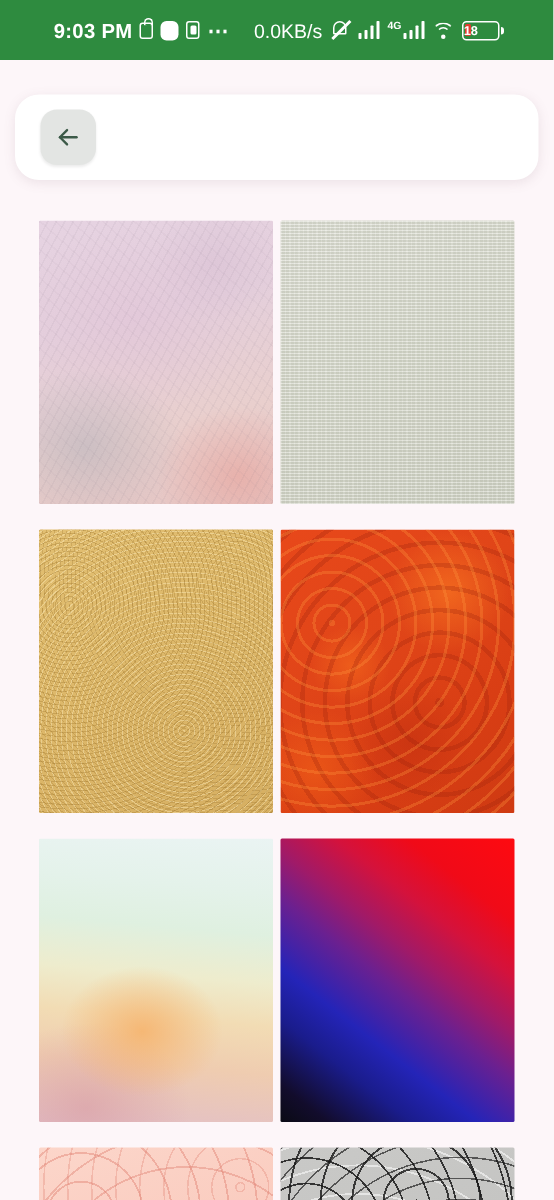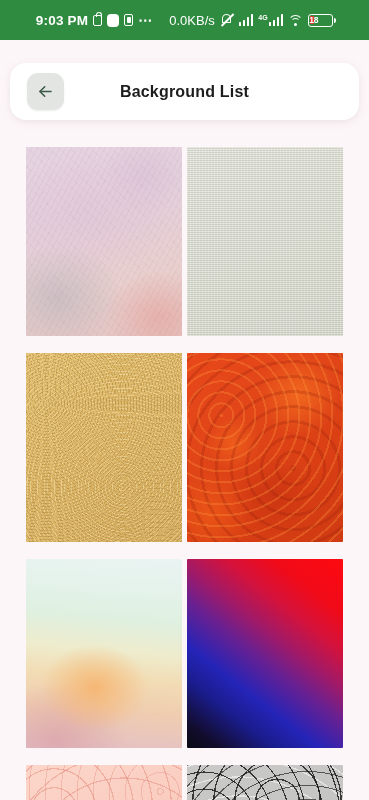--- a/index.html
+++ b/index.html
@@ -274,21 +274,20 @@
   </div>
 </div>
 
 <div class="header-card">
   <div class="back-btn">
     <svg width="19" height="19" viewBox="0 0 24 24" fill="none" stroke="#3c5a48" stroke-width="2" stroke-linecap="round" stroke-linejoin="round">
       <line x1="19" y1="12" x2="5" y2="12"></line>
       <polyline points="11 18 5 12 11 6"></polyline>
     </svg>
   </div>
-  <div class="page-title">Background List</div>
 </div>
 
 <div class="grid">
   <div class="tile tx-pink-watercolor"></div>
   <div class="tile tx-grey-paper"></div>
   <div class="tile tx-gold-sand"></div>
   <div class="tile tx-orange-mottle"></div>
   <div class="tile tx-pastel-gradient"></div>
   <div class="tile tx-red-blue"></div>
   <div class="tile tx-pink-bubbles"></div>

